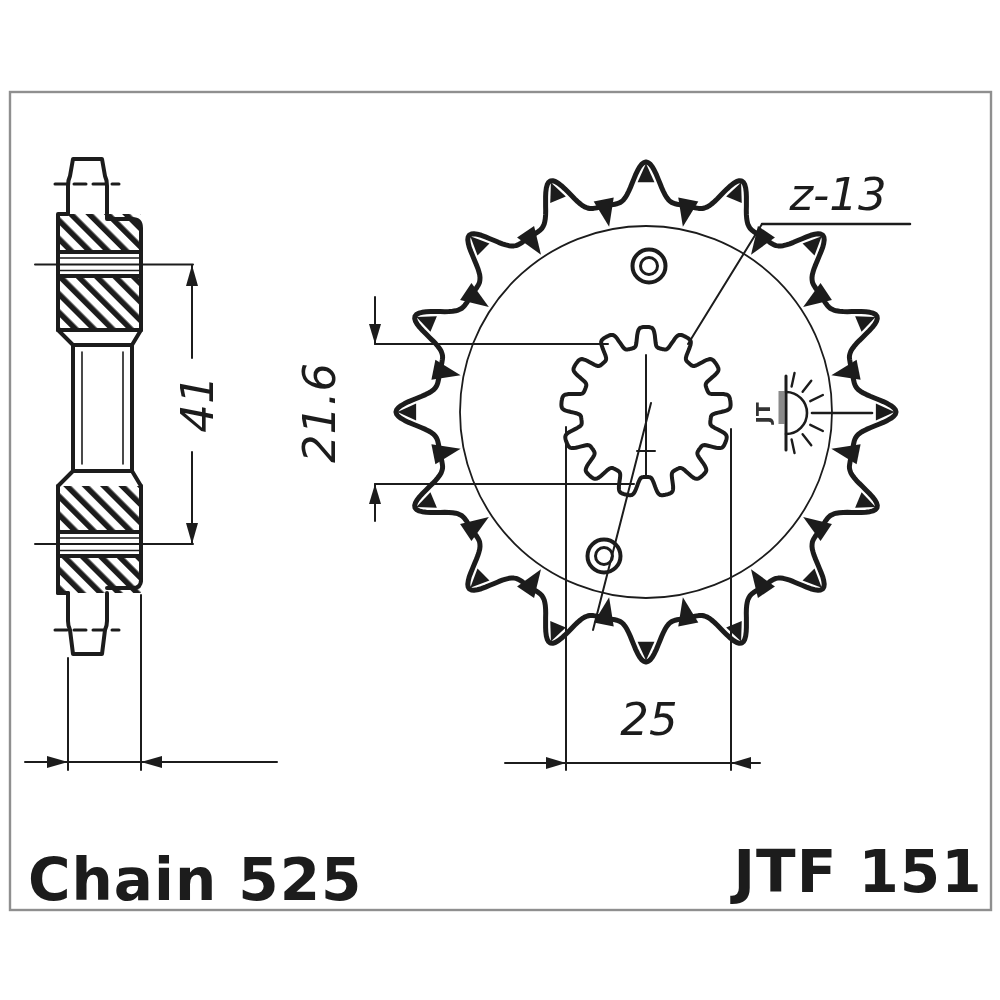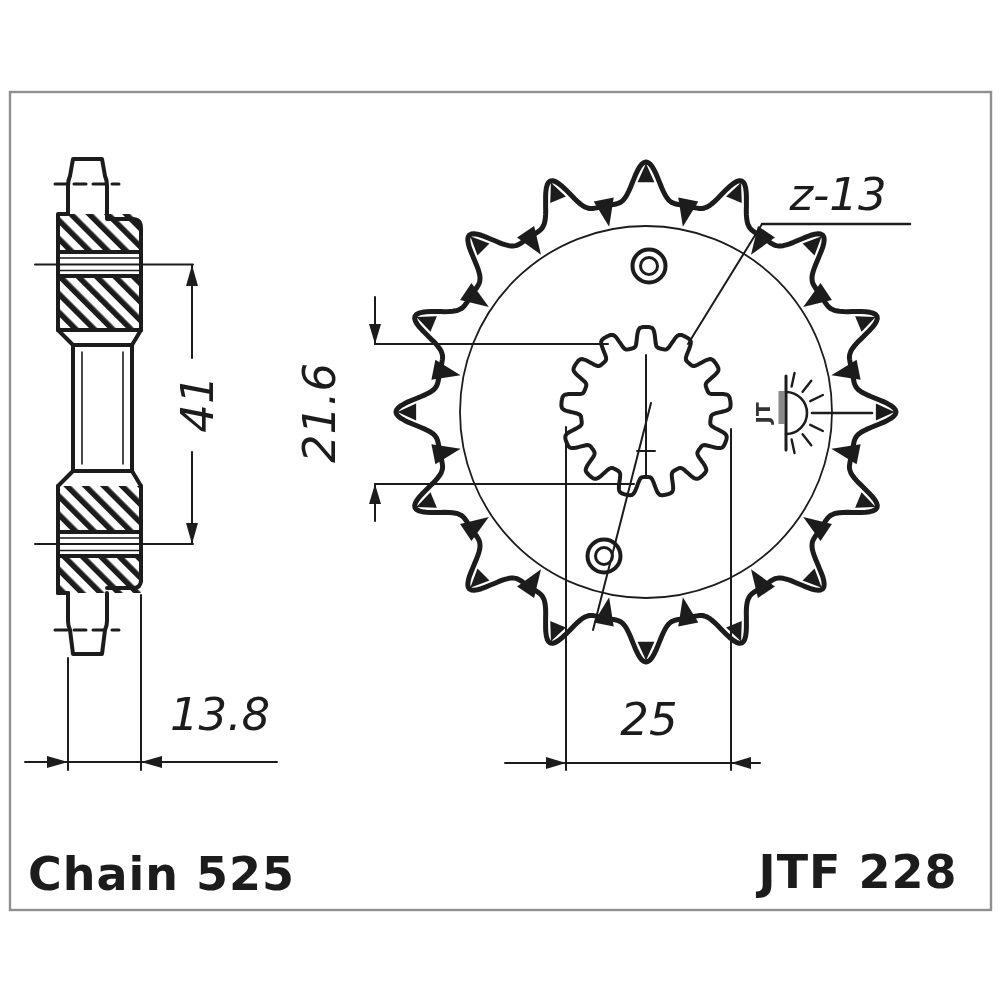--- a/index.html
+++ b/index.html
@@ -3,21 +3,21 @@
 <meta charset="utf-8">
 <style>
   html,body{margin:0;padding:0;background:#ffffff;}
   #stage{position:relative;width:1000px;height:1000px;background:#ffffff;overflow:hidden;
          font-family:"DejaVu Sans","Liberation Sans",sans-serif;}
   #drawing-svg{position:absolute;left:0;top:0;}
   .lbl{position:absolute;color:#1c1c1c;white-space:nowrap;line-height:1;}
   .ctext{transform:translate(-50%,-50%);}
   .vtext{transform:translate(-50%,-50%) rotate(-90deg);}
   .dim{font-style:italic;font-size:45px;}
-  .big{font-weight:bold;font-size:46px;letter-spacing:1px;}
+  .big{font-weight:bold;font-size:58px;letter-spacing:1px;}
 </style>
 </head>
 <body>
 
 <div id="stage">
 
   <svg id="drawing-svg" width="1000" height="1000" viewBox="0 0 1000 1000">
     <defs>
       <pattern id="hatch" width="13" height="13" patternUnits="userSpaceOnUse" patternTransform="rotate(-45)">
         <rect width="13" height="13" fill="#ffffff"></rect>
@@ -158,20 +158,19 @@
     </svg>
 
   <div class="lbl dim ctext" style="left:838px;top:194px;">z-13</div>
 
   <div class="lbl dim vtext" style="left:197px;top:404px;">41</div>
 
   <div class="lbl dim vtext" style="left:319px;top:413px;">21.6</div>
 
   <div class="lbl dim ctext" style="left:649px;top:719px;font-style:italic;">25</div>
 
-  <div class="lbl dim ctext" style="left:220px;top:714px;">13.8</div>
 
   <div class="lbl big" style="left:28px;top:851px;">Chain 525</div>
 
-  <div class="lbl big ctext" style="left:858px;top:872px;">JTF 228</div>
+  <div class="lbl big ctext" style="left:858px;top:872px;">JTF 151</div>
 
   <div class="lbl vtext" style="left:763px;top:413px;font-size:20px;font-weight:bold;color:#333;">JT</div>
 </div>
 
 </body></html>

